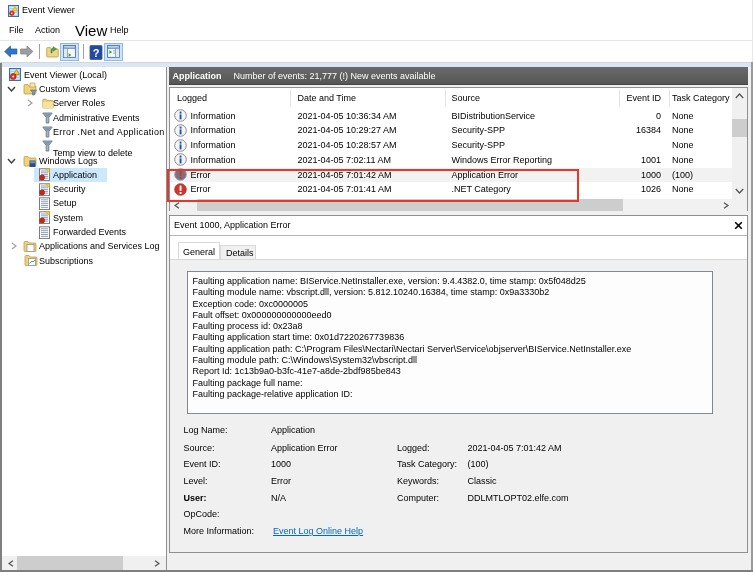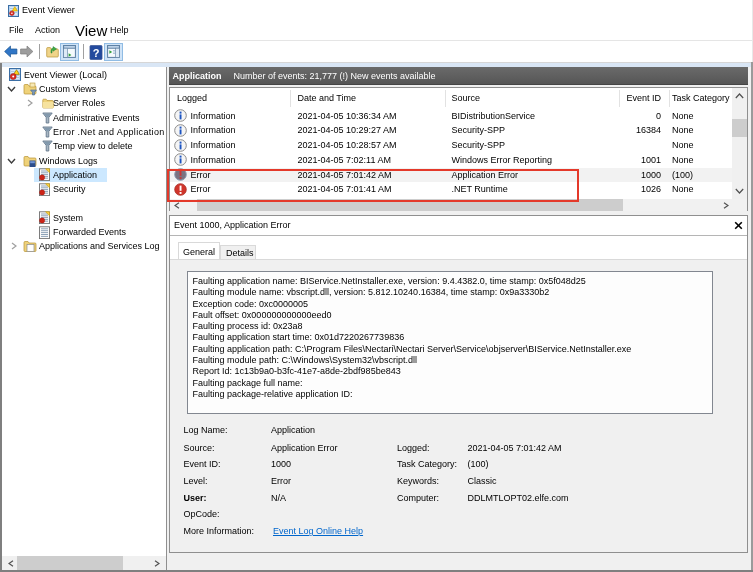--- a/index.html
+++ b/index.html
@@ -133,21 +133,21 @@
       <path d="M2 1.8 L9 1.8 L6.1 5.5 L4.9 5.5 Z" fill="#8299ad"></path>
     </svg>
     <div class="t" style="left:51px;top:1px;line-height:13px;" style2=""><span style="letter-spacing:0.35px;">Error .Net and Application</span></div>
   </div>
 
   <div class="abs" style="left:0;top:72.7px;width:163px;height:14.3px;">
     <svg class="abs" style="left:40px;top:1px;" width="11" height="12" viewBox="0 0 11 12">
       <path d="M0.8 1 L10.2 1 L6.8 5.4 L6.8 11 L4.2 11 L4.2 5.4 Z" fill="#aab8c4" stroke="#65788c" stroke-width="0.9"></path>
       <path d="M2 1.8 L9 1.8 L6.1 5.5 L4.9 5.5 Z" fill="#8299ad"></path>
     </svg>
-    <div class="t" style="left:51px;top:1px;line-height:13px;text-align:right;">Temp view to delete</div>
+    <div class="t" style="left:51px;top:8px;line-height:13px;text-align:right;">Temp view to delete</div>
   </div>
 
   <div class="abs" style="left:0;top:87px;width:163px;height:14.3px;">
     <svg class="abs" style="left:5px;top:3px;" width="9" height="8" viewBox="0 0 9 8">
         <path d="M1 2 L4.5 6 L8 2" fill="none" stroke="#3c3c3c" stroke-width="1.4"></path>
       </svg>
     <svg class="abs" style="left:21px;top:0px;" width="15" height="14" viewBox="0 0 15 14">
       <path d="M1 3.5 Q1 2.5 2 2.5 L5 2.5 L6 4 L12 4 Q13 4 13 5 L13 11 Q13 12 12 12 L2 12 Q1 12 1 11 Z" fill="#efd27a" stroke="#b89434" stroke-width="0.7"></path>
       <rect x="6.5" y="6.5" width="6" height="6.5" fill="#2b4d8c"></rect>
       <rect x="7.2" y="7.2" width="4.6" height="2" fill="#6f94d4"></rect>
@@ -169,20 +169,27 @@
   <div class="abs" style="left:0;top:115.6px;width:163px;height:14.3px;">
     <svg class="abs" style="left:36px;top:0.5px;" width="13" height="13" viewBox="0 0 13 13">
       <rect x="1.5" y="0.8" width="10" height="11.8" fill="#fbfbfb" stroke="#707070" stroke-width="0.9"></rect>
       <path d="M3 3h7M3 4.8h7M3 6.6h7M3 8.4h7M3 10.2h7" stroke="#8fa3b8" stroke-width="1"></path>
       <path d="M7.6 0.8 L11.5 0.8 L11.5 4.7 Z" fill="#ffd24a" stroke="#c8a000" stroke-width="0.6"></path>
       <circle cx="4.1" cy="9.4" r="2.6" fill="#cc2418" stroke="#9e1a10" stroke-width="0.4"></circle>
     </svg>
     <div class="t" style="left:51px;top:1px;line-height:13px;">Security</div>
   </div>
 
+  <div class="abs" style="left:0;top:129.9px;width:163px;height:14.3px;">
+    <svg class="abs" style="left:36px;top:0.5px;" width="13" height="13" viewBox="0 0 13 13">
+      <rect x="1.5" y="0.8" width="10" height="11.8" fill="#fbfbfb" stroke="#707070" stroke-width="0.9"></rect>
+      <path d="M3 2.8h7M3 4.7h7M3 6.6h7M3 8.5h7M3 10.4h7" stroke="#8fa3b8" stroke-width="1"></path>
+    </svg>
+    <div class="t" style="left:51px;top:1px;line-height:13px;">Setup</div>
+  </div>
 
   <div class="abs" style="left:0;top:144.2px;width:163px;height:14.3px;padding-left:14px;">
     <svg class="abs" style="left:36px;top:0.5px;" width="13" height="13" viewBox="0 0 13 13">
       <rect x="1.5" y="0.8" width="10" height="11.8" fill="#fbfbfb" stroke="#707070" stroke-width="0.9"></rect>
       <path d="M3 3h7M3 4.8h7M3 6.6h7M3 8.4h7M3 10.2h7" stroke="#8fa3b8" stroke-width="1"></path>
       <path d="M7.6 0.8 L11.5 0.8 L11.5 4.7 Z" fill="#ffd24a" stroke="#c8a000" stroke-width="0.6"></path>
       <circle cx="4.1" cy="9.4" r="2.6" fill="#cc2418" stroke="#9e1a10" stroke-width="0.4"></circle>
     </svg>
     <div class="t" style="left:51px;top:1px;line-height:13px;">System</div>
   </div>
@@ -199,20 +206,28 @@
     <svg class="abs" style="left:8px;top:3px;" width="8" height="8" viewBox="0 0 8 8">
         <path d="M2 1 L6 4 L2 7" fill="none" stroke="#a0a0a0" stroke-width="1.2"></path>
       </svg>
     <svg class="abs" style="left:21px;top:0.5px;" width="14" height="13" viewBox="0 0 14 13">
       <path d="M1 2.5 Q1 1.5 2 1.5 L5 1.5 L6 3 L12 3 Q13 3 13 4 L13 10.5 Q13 11.5 12 11.5 L2 11.5 Q1 11.5 1 10.5 Z" fill="#efd27a" stroke="#b89434" stroke-width="0.7"></path>
       <rect x="4" y="4.5" width="7" height="7" fill="#fdfdfd" stroke="#8a8a8a" stroke-width="0.7"></rect>
     </svg>
     <div class="t" style="left:37px;top:1px;line-height:13px;">Applications and Services Log</div>
   </div>
 
+  <div class="abs" style="left:0;top:187.1px;width:163px;height:14.3px;">
+    <svg class="abs" style="left:22px;top:0.5px;" width="14" height="13" viewBox="0 0 14 13">
+      <path d="M1 2.5 Q1 1.5 2 1.5 L5 1.5 L6 3 L12 3 Q13 3 13 4 L13 10.5 Q13 11.5 12 11.5 L2 11.5 Q1 11.5 1 10.5 Z" fill="#efd27a" stroke="#b89434" stroke-width="0.7"></path>
+      <rect x="4.5" y="4.5" width="7" height="7" fill="#fdfdfd" stroke="#8a8a8a" stroke-width="0.7"></rect>
+      <path d="M5.5 9.5 L8 7 L9 8 L11 6" stroke="#3a6ea5" stroke-width="0.8" fill="none"></path>
+    </svg>
+    <div class="t" style="left:37px;top:1px;line-height:13px;">Subscriptions</div>
+  </div>
 </div>
 
 <div class="abs" style="left:2px;top:556px;width:164px;height:13.5px;background:#f0f0f0;">
   <svg class="abs" style="left:6px;top:3.5px;" width="6" height="7" viewBox="0 0 6 7">
       <path d="M5 0.8 L1 3.5 L5 6.2" fill="none" stroke="#505050" stroke-width="1.2"></path>
     </svg>
   <div class="abs" style="left:15px;top:0;width:106px;height:13.5px;background:#cdcdcd;"></div>
   <svg class="abs" style="left:152px;top:3.5px;" width="6" height="7" viewBox="0 0 6 7">
       <path d="M1 0.8 L5 3.5 L1 6.2" fill="none" stroke="#505050" stroke-width="1.2"></path>
     </svg>
@@ -301,21 +316,21 @@
         <div class="t" style="left:502px;top:1px;line-height:12.5px;">(100)</div>
       </div>
       <div class="abs" style="left:0;top:73.75px;width:563px;height:14.75px;">
         <svg class="abs" style="left:3.5px;top:0.5px;" width="13" height="13" viewBox="0 0 13 13">
             <circle cx="6.5" cy="6.5" r="5.8" fill="#d0352b" stroke="#a82a20" stroke-width="0.8"></circle>
             <rect x="5.6" y="2.6" width="1.9" height="5.2" fill="#fff"></rect>
             <rect x="5.6" y="9" width="1.9" height="1.9" fill="#fff"></rect>
           </svg>
         <div class="t" style="left:20.5px;top:1px;line-height:12.5px;">Error</div>
         <div class="t" style="left:127.5px;top:1px;line-height:12.5px;">2021-04-05 7:01:41 AM</div>
-        <div class="t" style="left:281.5px;top:1px;line-height:12.5px;">.NET Runtime</div>
+        <div class="t" style="left:281.5px;top:1px;line-height:12.5px;">.NET Category</div>
         <div class="t" style="left:418px;top:1px;width:73px;text-align:right;line-height:12.5px;">1026</div>
         <div class="t" style="left:502px;top:1px;line-height:12.5px;">None</div>
       </div>
     </div>
 
     <div class="abs" style="left:562px;top:0;width:15px;height:111px;background:#f0f0f0;">
       <svg class="abs" style="left:3px;top:5px;" width="9" height="6" viewBox="0 0 9 6">
           <path d="M0.8 5 L4.5 1 L8.2 5" fill="none" stroke="#505050" stroke-width="1.2"></path>
         </svg>
       <div class="abs" style="left:0;top:31px;width:15px;height:18px;background:#cdcdcd;"></div>

